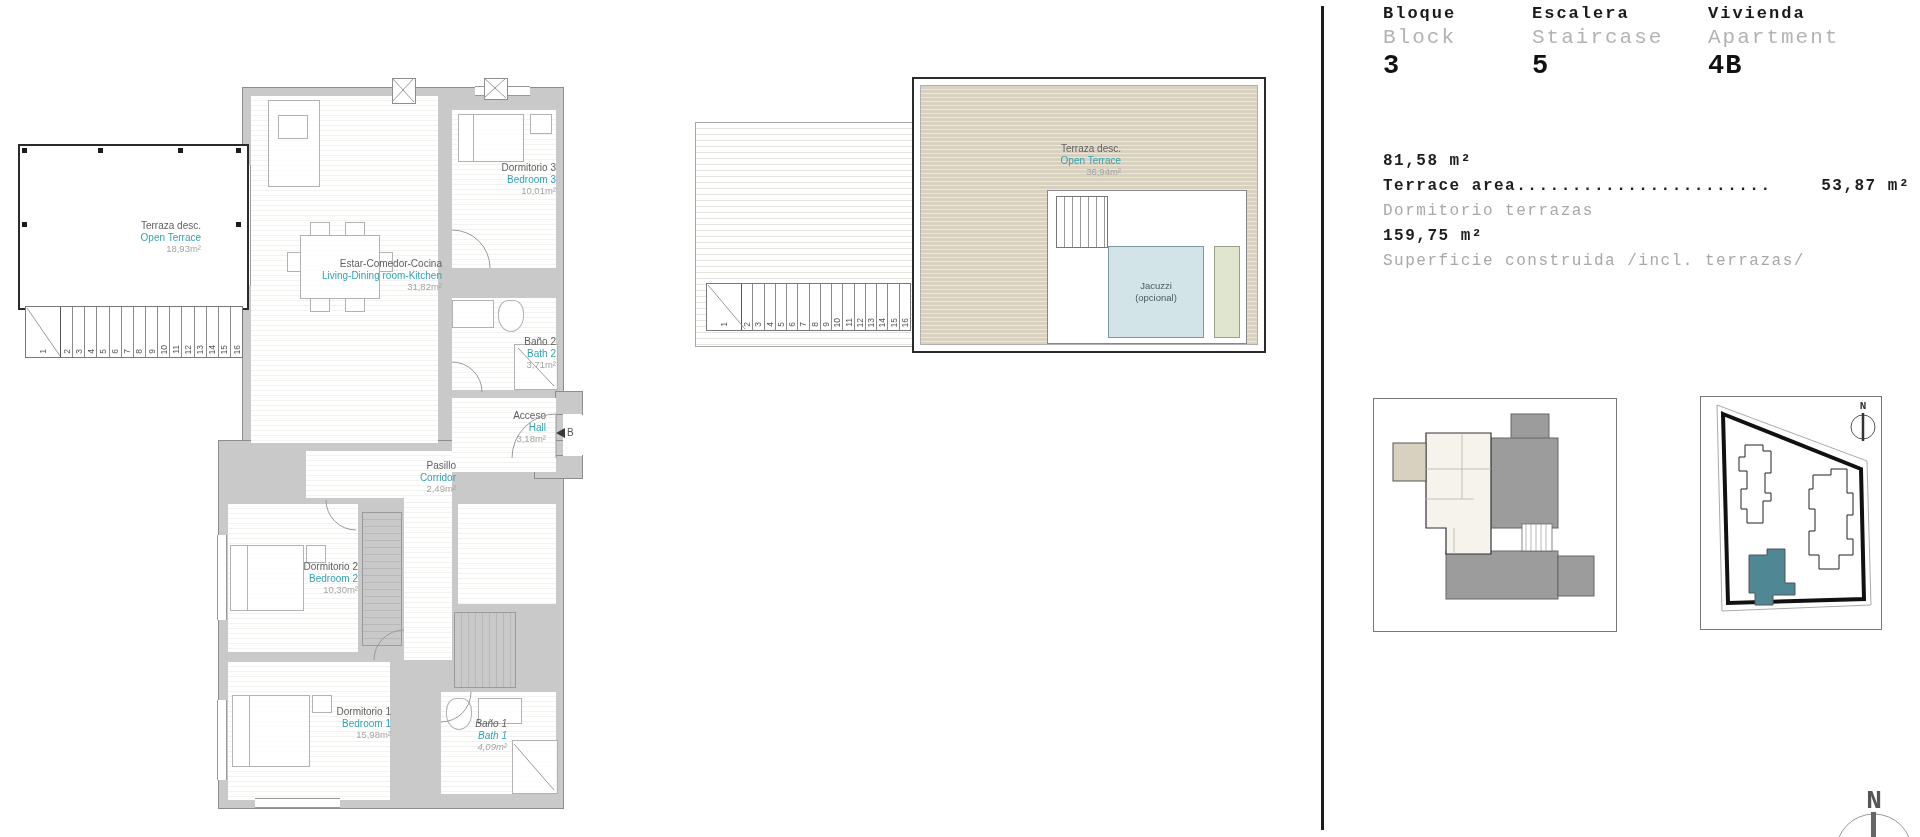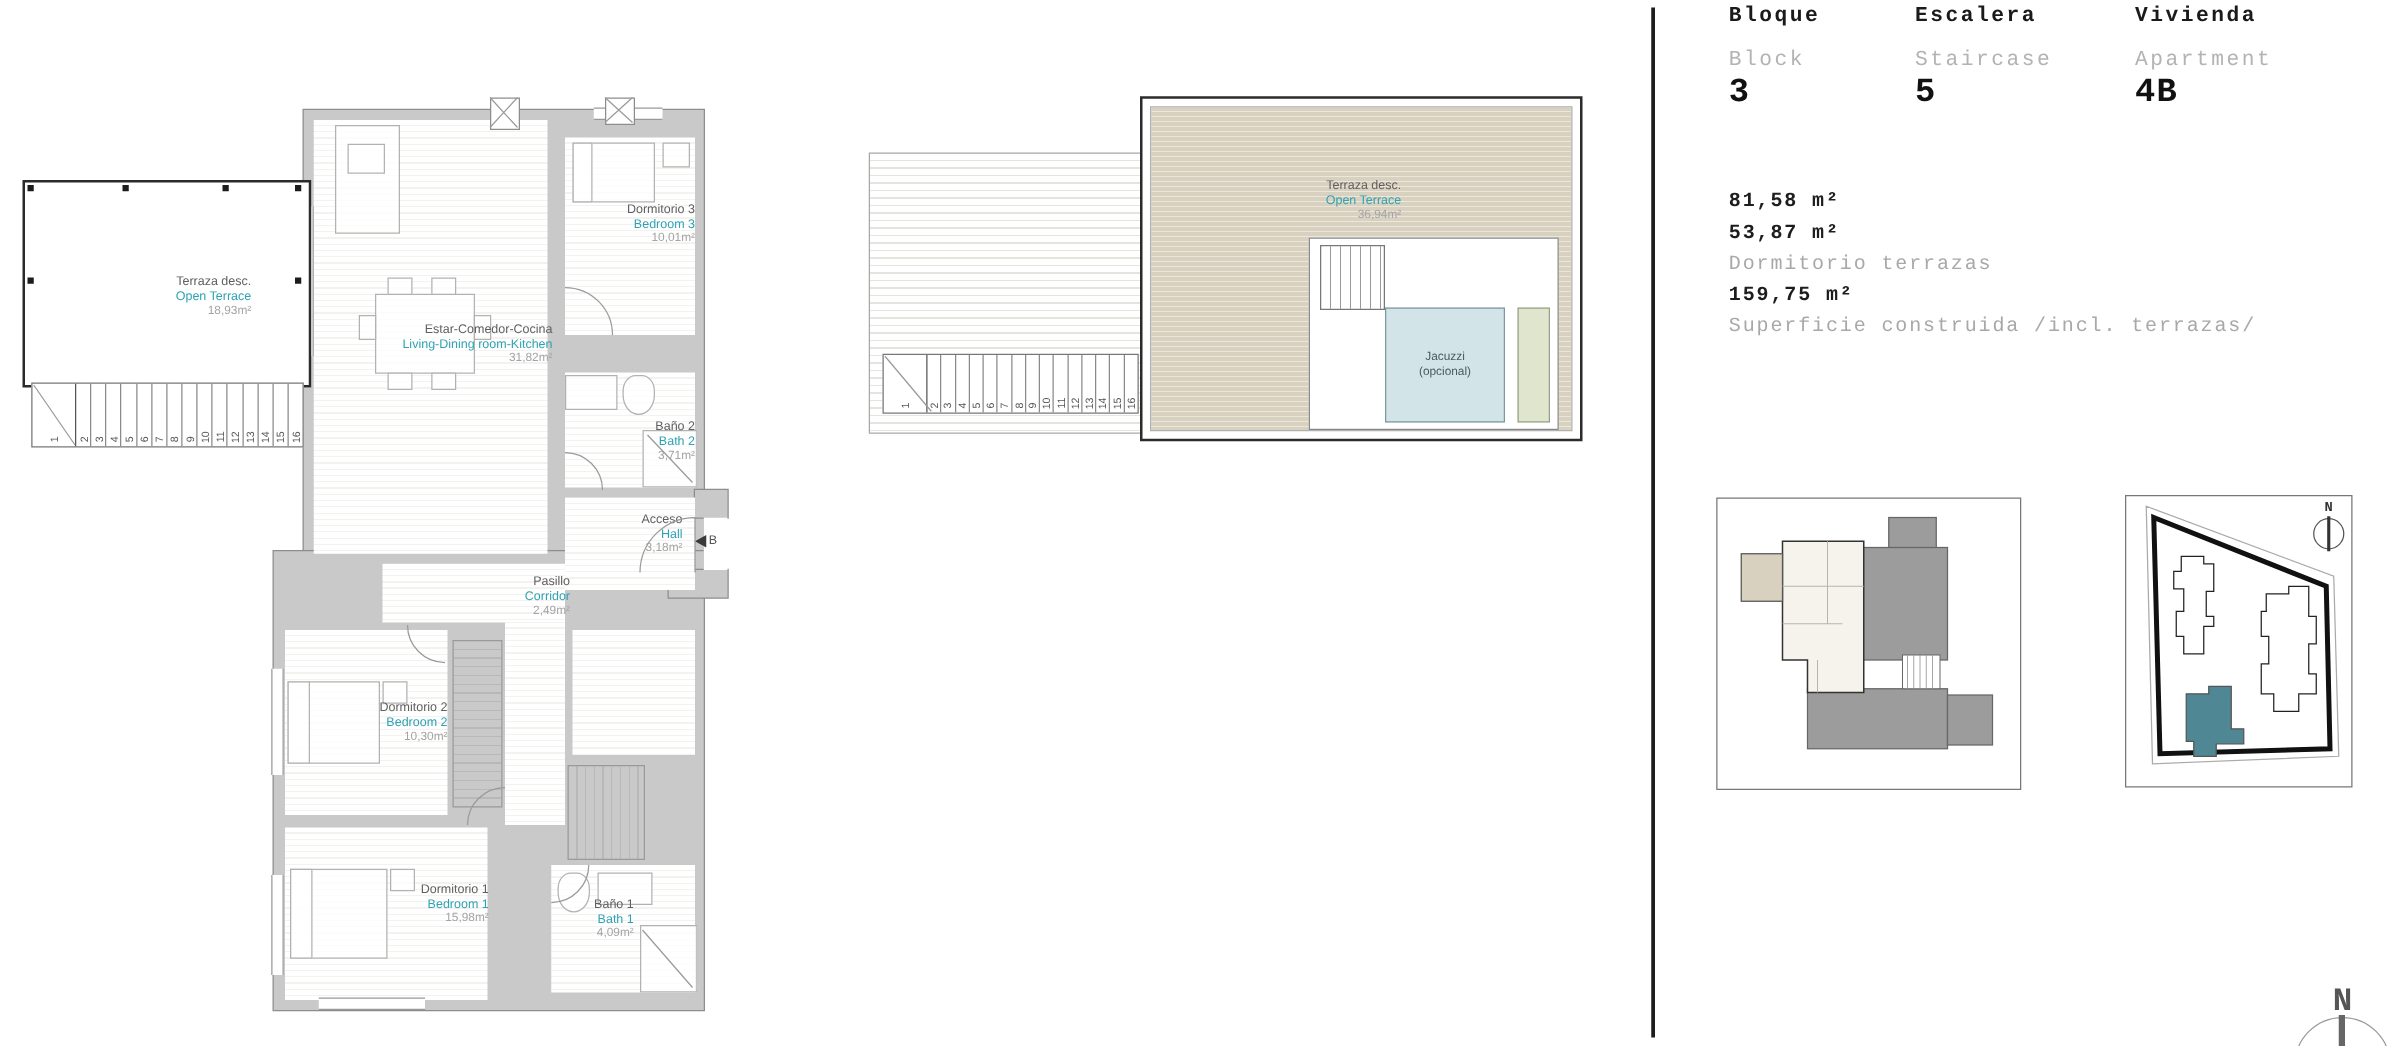--- a/index.html
+++ b/index.html
@@ -33,21 +33,21 @@
   .rlabel .ar{display:block;font-size:9.5px;color:#a4a4a4;}
   
   .jacuzzi{background:var(--jacuzzi-blue,#d2e4e8);border:1px solid #7d98a0;
            display:flex;flex-direction:column;align-items:center;justify-content:center;}
   .jacuzzi span{font-size:9.5px;color:#4a5a60;line-height:12px;}
   .greenstrip{background:var(--green-strip,#e0e6cd);border:1px solid #9aa088;}
   
   .mono{font-family:"Liberation Mono","DejaVu Sans Mono",monospace;}
   .divider{background:#1c1c1c;}
   .hcol .es{display:block;font-size:17px;font-weight:bold;color:#1a1a1a;letter-spacing:2px;}
-  .hcol .en{display:block;font-size:17px;color:#b3b3b3;letter-spacing:2px;margin-top:16px;}
+  .hcol .en{display:block;font-size:21px;color:#b3b3b3;letter-spacing:2px;margin-top:3px;}
   .hcol .val{display:block;font-size:27px;font-weight:bold;color:#111;margin-top:2px;letter-spacing:1px;}
   .arealine{display:flex;justify-content:space-between;align-items:baseline;
             font-size:16px;letter-spacing:1.5px;height:25px;}
   .arealine .lab{font-weight:bold;color:#1d1d1d;white-space:pre;}
   .arealine .val{font-weight:bold;color:#1d1d1d;}
   .areasub{font-size:16px;letter-spacing:1.5px;color:#a8a8a8;height:25px;white-space:pre;}
   .planbox{border:1px solid #777;background:#fff;}
   
   .emark{display:flex;align-items:center;gap:2px;}
   .emark .tri{width:0;height:0;border-top:5px solid transparent;border-bottom:5px solid transparent;
@@ -206,21 +206,21 @@
     <div class="a rlabel" style="left:228px;top:561px;width:130px;">
       <span class="es">Dormitorio 2</span>
       <span class="en">Bedroom 2</span>
       <span class="ar">10,30m²</span>
     </div>
     <div class="a rlabel" style="left:235px;top:706px;width:156px;">
       <span class="es">Dormitorio 1</span>
       <span class="en">Bedroom 1</span>
       <span class="ar">15,98m²</span>
     </div>
-    <div class="a rlabel" style="left:427px;top:718px;width:80px;">
+    <div class="a rlabel" style="left:427px;top:718px;width:80px;font-style:italic;">
       <span class="es">Baño 1</span>
       <span class="en">Bath 1</span>
       <span class="ar">4,09m²</span>
     </div>
 
     <div class="a emark" style="left:556px;top:427px;">
       <span class="tri"></span>
       <span class="lb">B</span>
     </div>
   </div>
@@ -332,20 +332,21 @@
       <span class="es">Vivienda</span>
       <span class="en">Apartment</span>
       <span class="val">4B</span>
     </div>
 
     <div class="a mono" style="left:1383px;top:152px;width:527px;">
       <div class="arealine">
         <span class="val">81,58 m²</span>
       </div>
       <div class="arealine">
+        <span class="lab">Terrace area.......................</span>
         <span class="val">53,87 m²</span>
       </div>
       <div class="areasub">Dormitorio terrazas</div>
       <div class="arealine">
         <span class="val">159,75 m²</span>
       </div>
       <div class="areasub">Superficie construida /incl. terrazas/</div>
     </div>
 
     <div class="a planbox" style="left:1373px;top:398px;width:242px;height:232px;">

